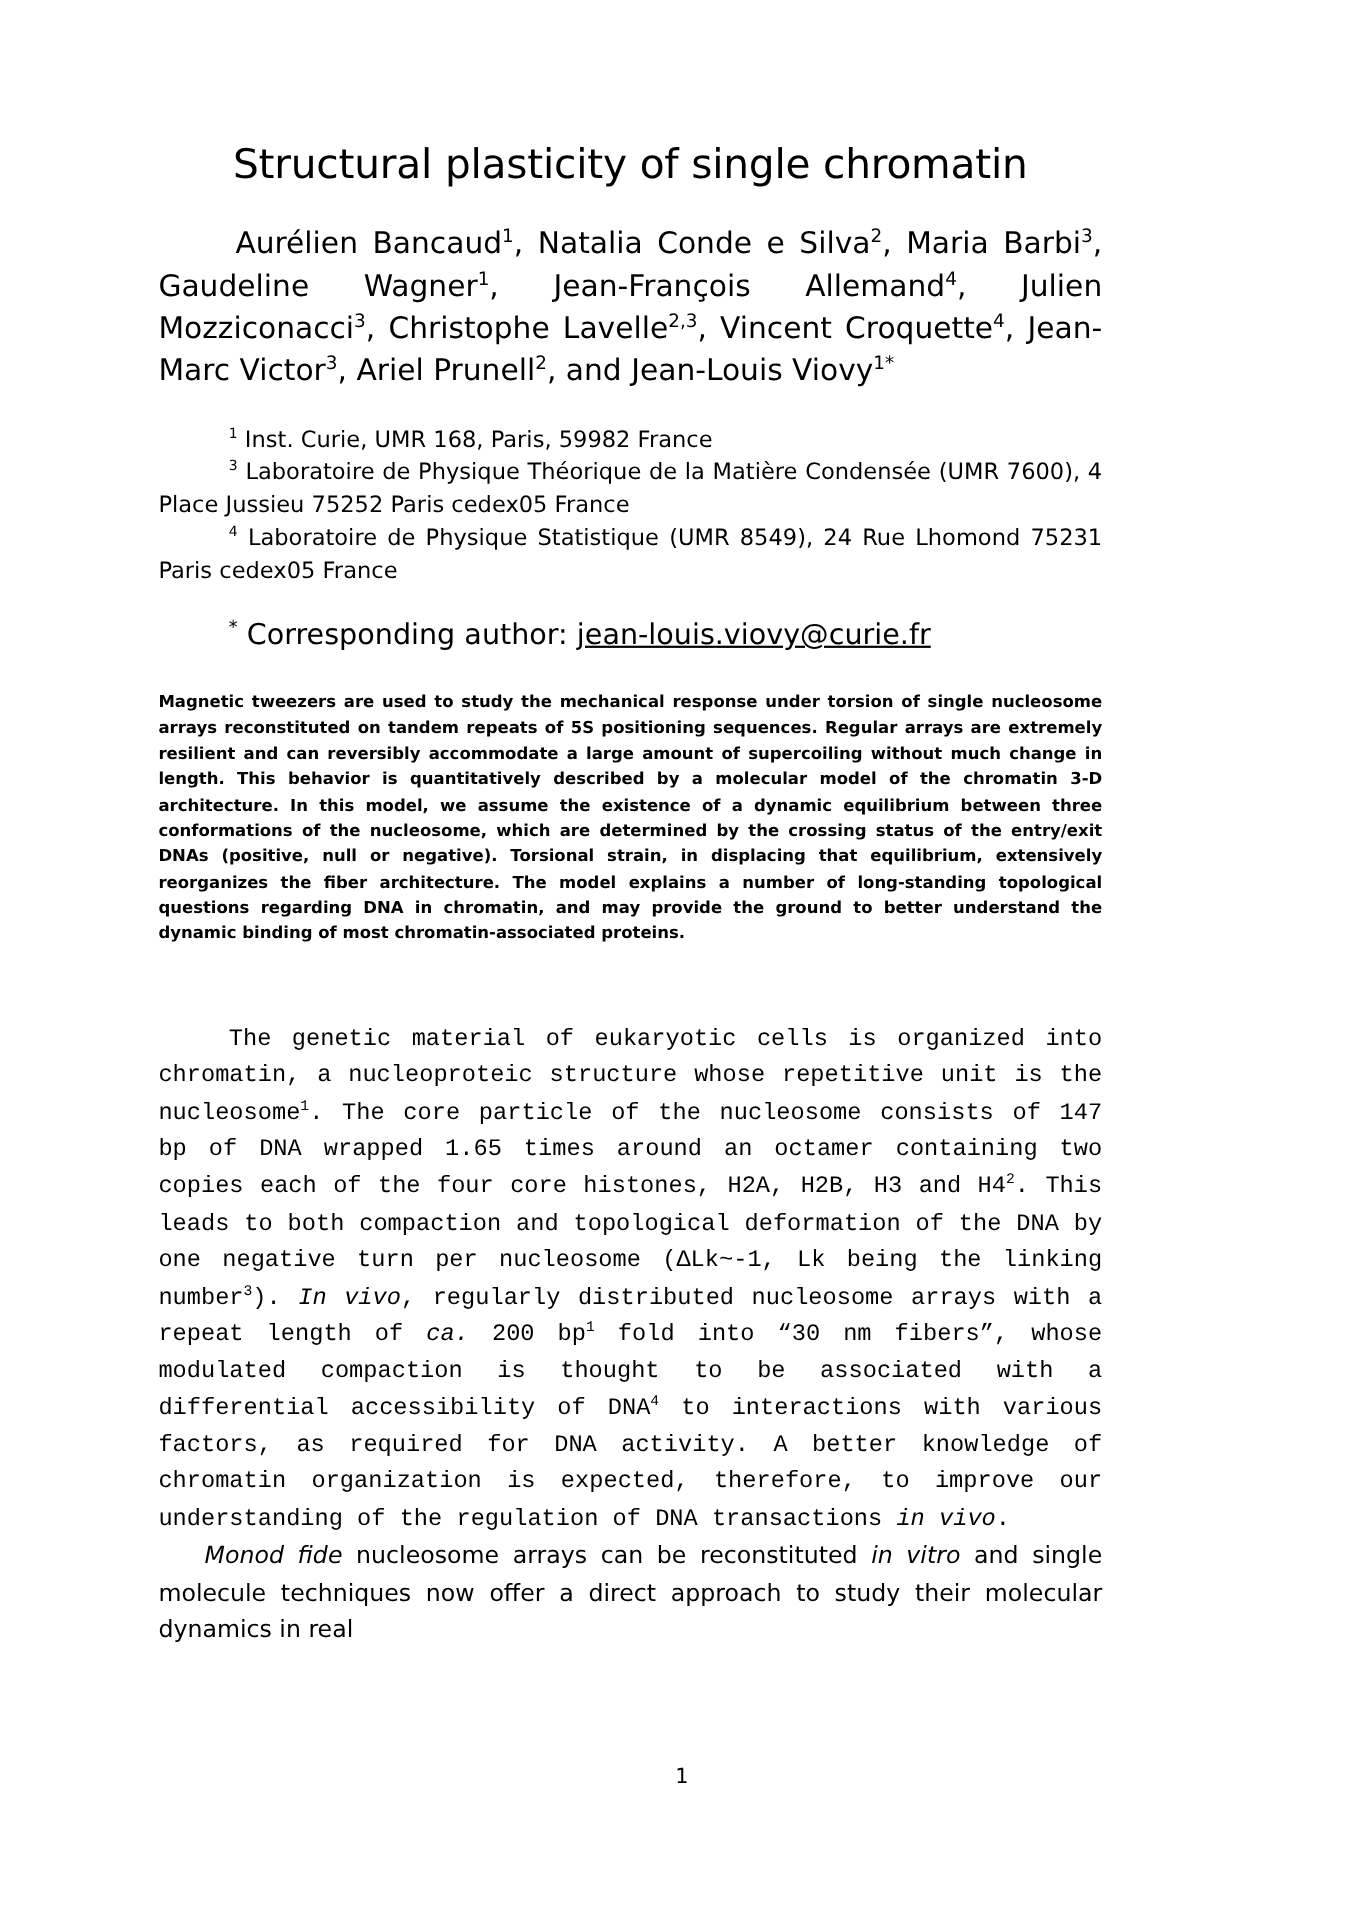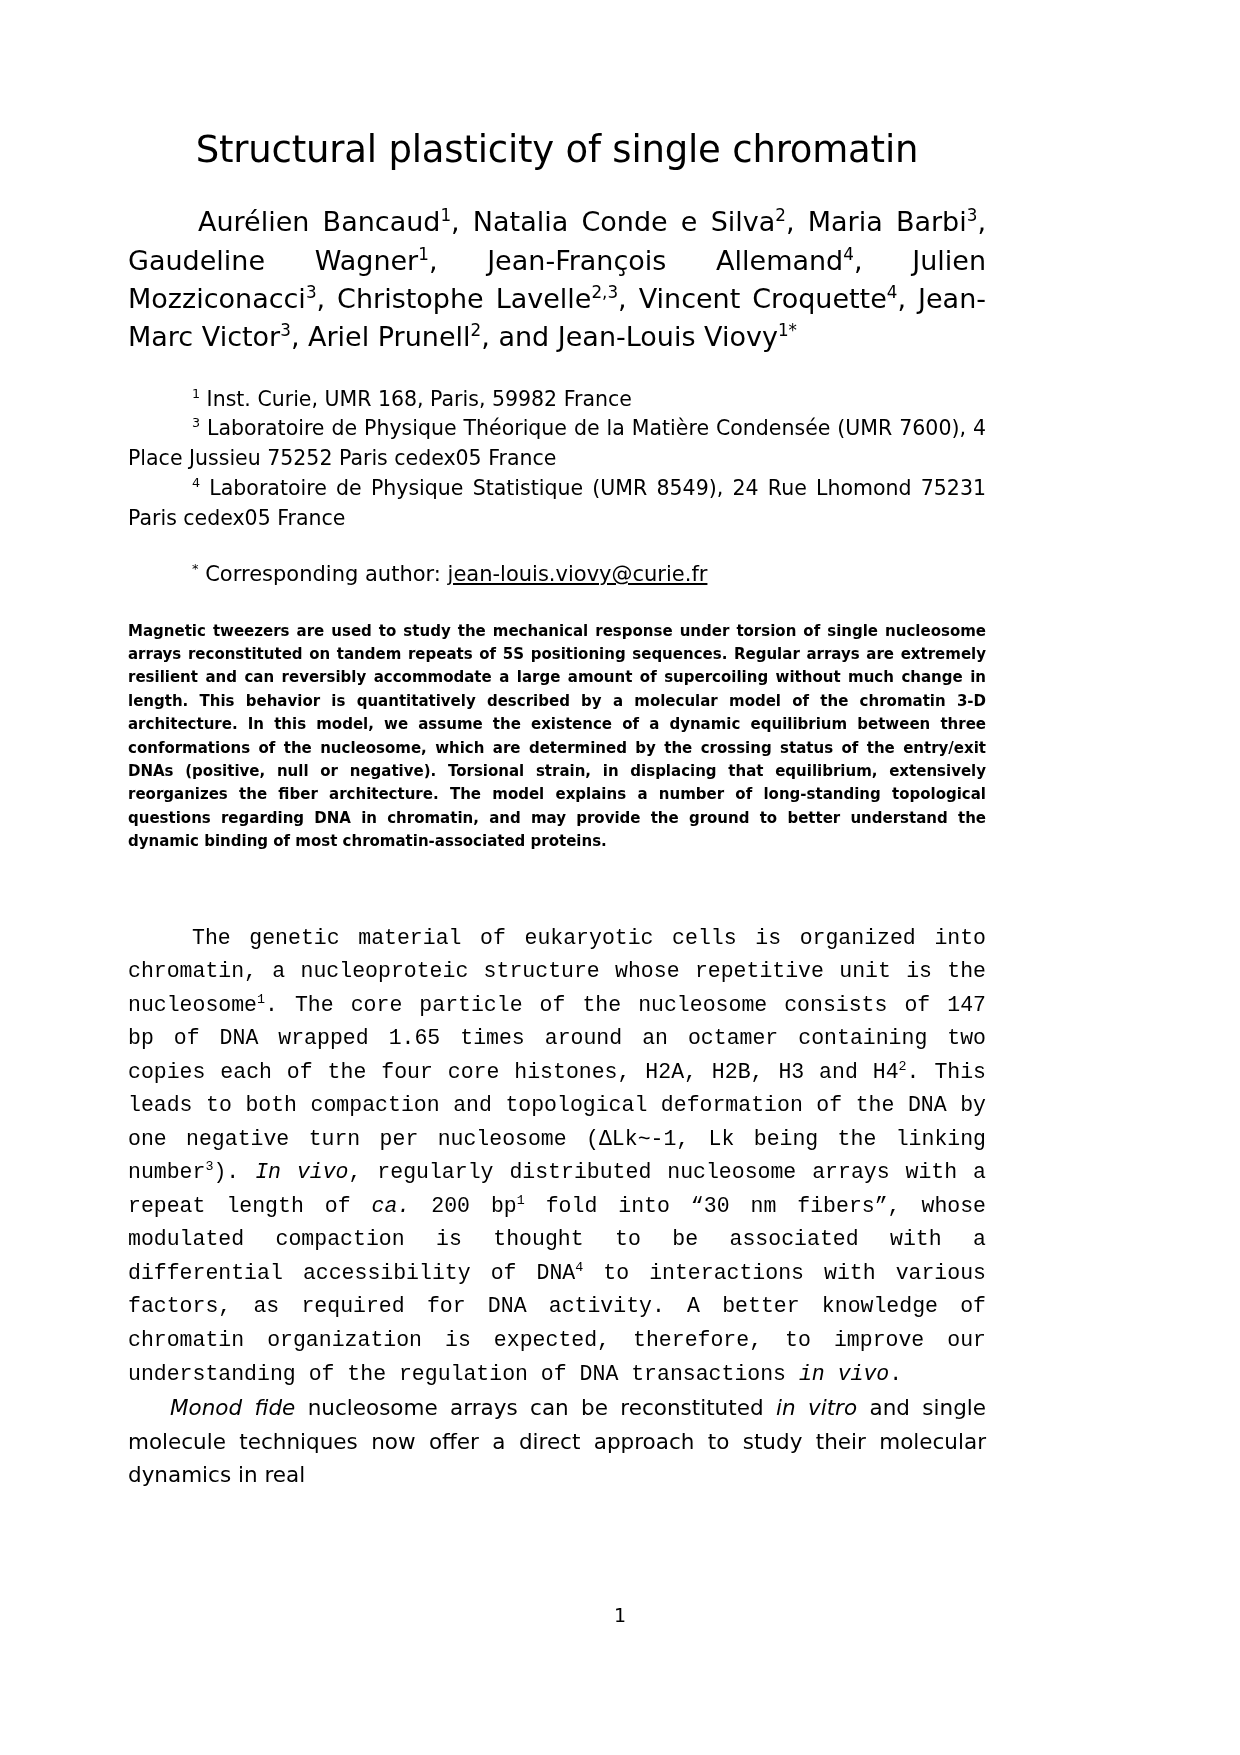--- a/index.html
+++ b/index.html
@@ -12,21 +12,21 @@
     width: 1240px;
     height: 1755px;
     margin: 0 auto;
     background: #ffffff;
     font-family: "DejaVu Sans", sans-serif;
     color: #000000;
     box-sizing: border-box;
   }
   .content {
     position: absolute;
-    left: 128px;
+    left: 144px;
     top: 126px;
     width: 858px;
   }
 
   
   .title {
     text-align: center;
     font-size: 37px;
     line-height: 1.28;
     font-weight: 400;
@@ -53,21 +53,21 @@
   }
   .aff {
     text-align: justify;
     text-align-last: left;
     text-indent: 64px;
     margin: 0;
   }
 
   
   .corresponding {
-    font-size: 21px;
+    font-size: 26px;
     line-height: 1.45;
     margin: 0 0 30px 0;
     text-indent: 64px;
   }
   .corresponding a,
   .corresponding .email {
     color: #000000;
     text-decoration: underline;
   }
 

